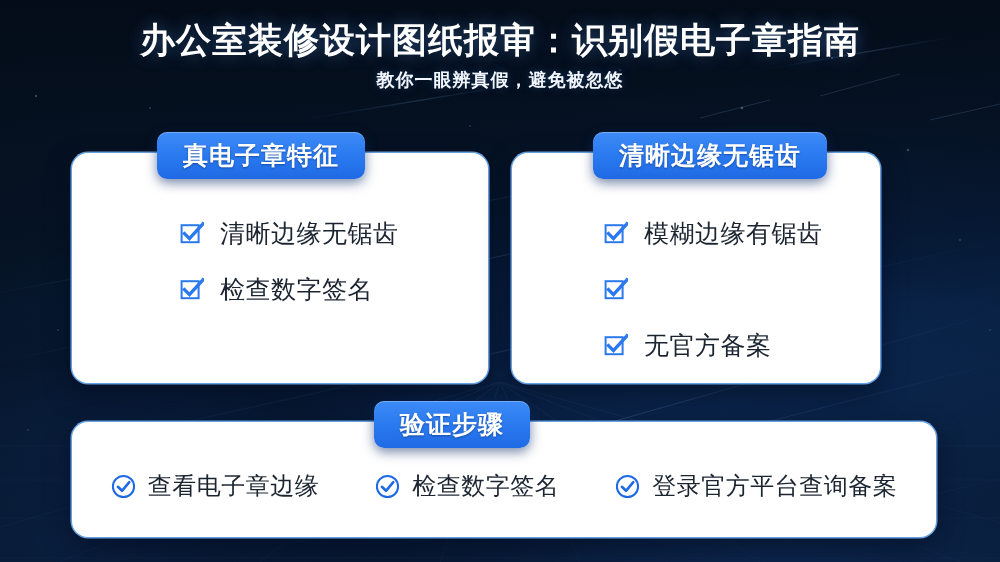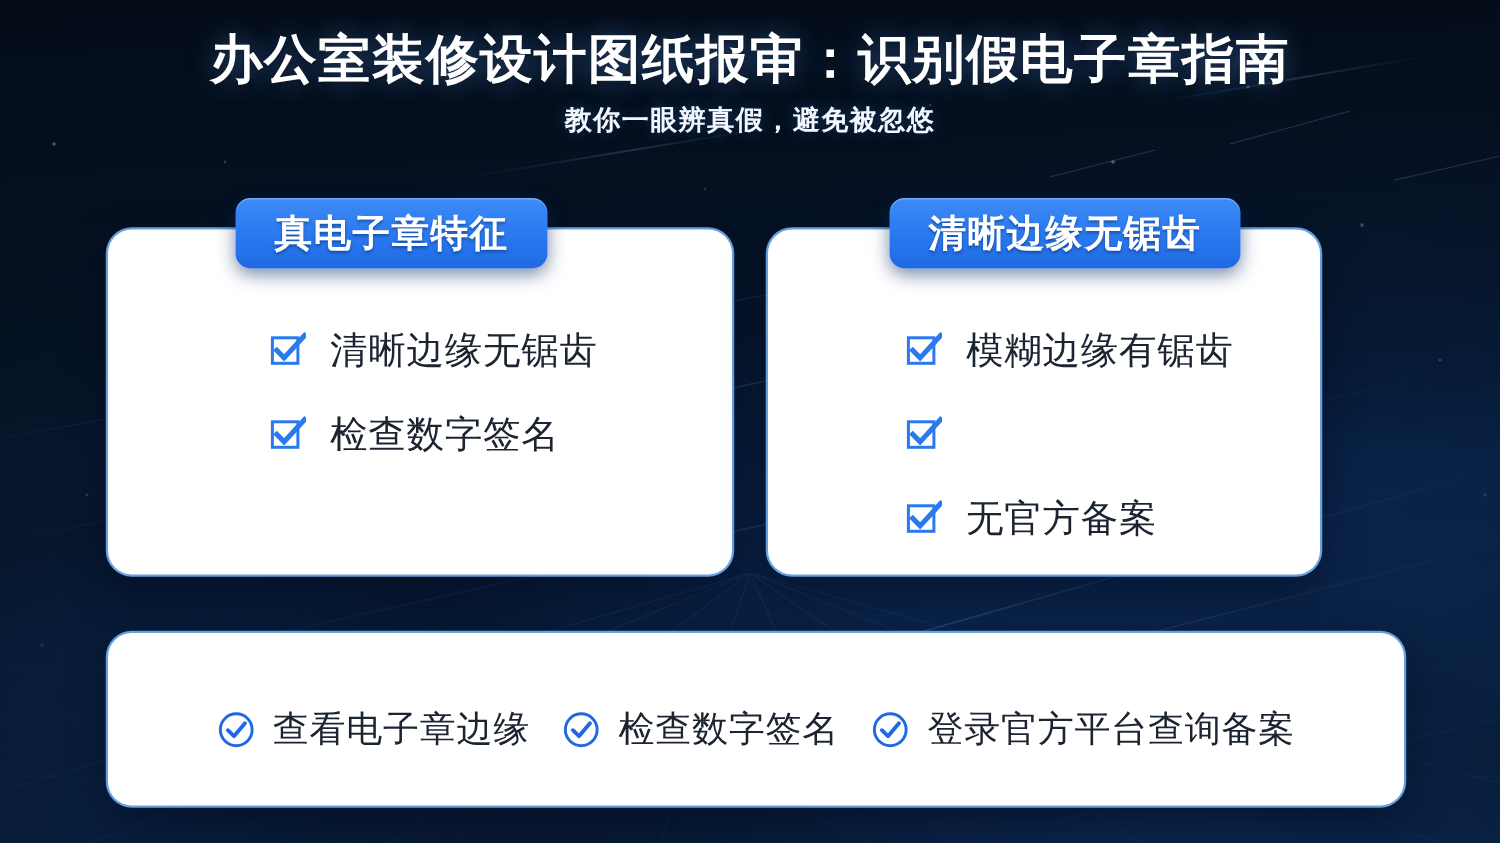--- a/index.html
+++ b/index.html
@@ -128,21 +128,21 @@
   }
 
   
   .steps-row {
     position: absolute;
     left: 0; right: 0;
     top: 48px;
     display: flex;
     align-items: center;
     justify-content: center;
-    gap: 22px;
+    gap: 56px;
   }
   .step-item {
     display: flex;
     align-items: center;
     gap: 12px;
   }
   .step-text {
     font-size: 24px;
     font-weight: 500;
     color: #1b2430;
@@ -334,14 +334,17 @@
           <svg viewBox="0 0 25 25" width="25" height="25">
             <circle cx="12.5" cy="12.5" r="10.6" fill="none" stroke="#1f6ae4" stroke-width="2"></circle>
             <path d="M6.9 12.8 L11 16.8 L18.3 8.2" fill="none" stroke="#1f6ae4" stroke-width="2.6" stroke-linecap="round" stroke-linejoin="round"></path>
           </svg>
         </span>
         <span class="step-text">登录官方平台查询备案</span>
       </div>
 
     </div>
   </div>
+  <div class="pill" id="pill-steps">
+    <span>验证步骤</span>
+  </div>
 
 </div>
 
 </body></html>

